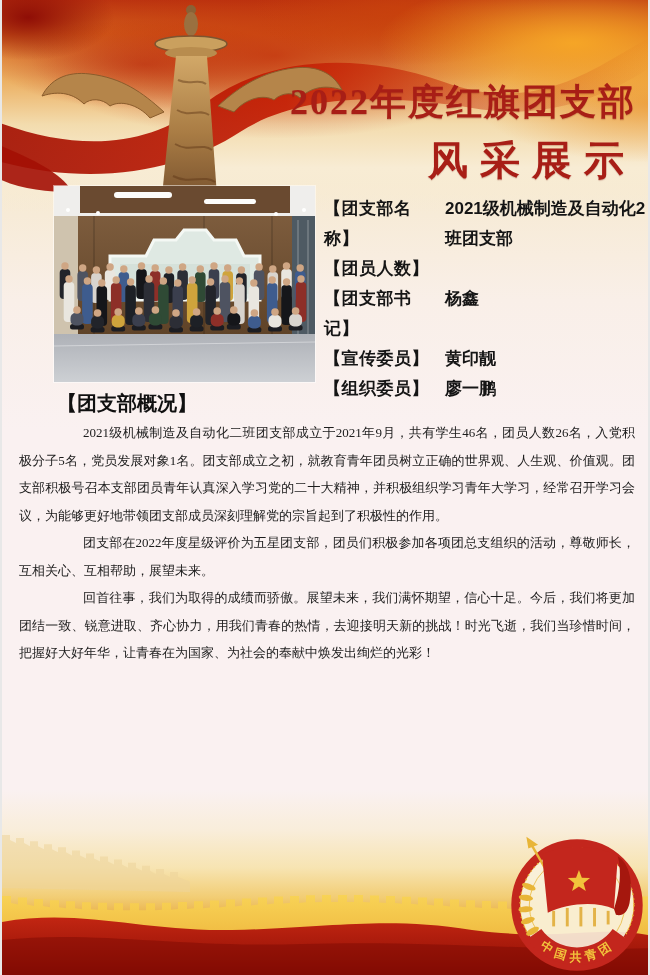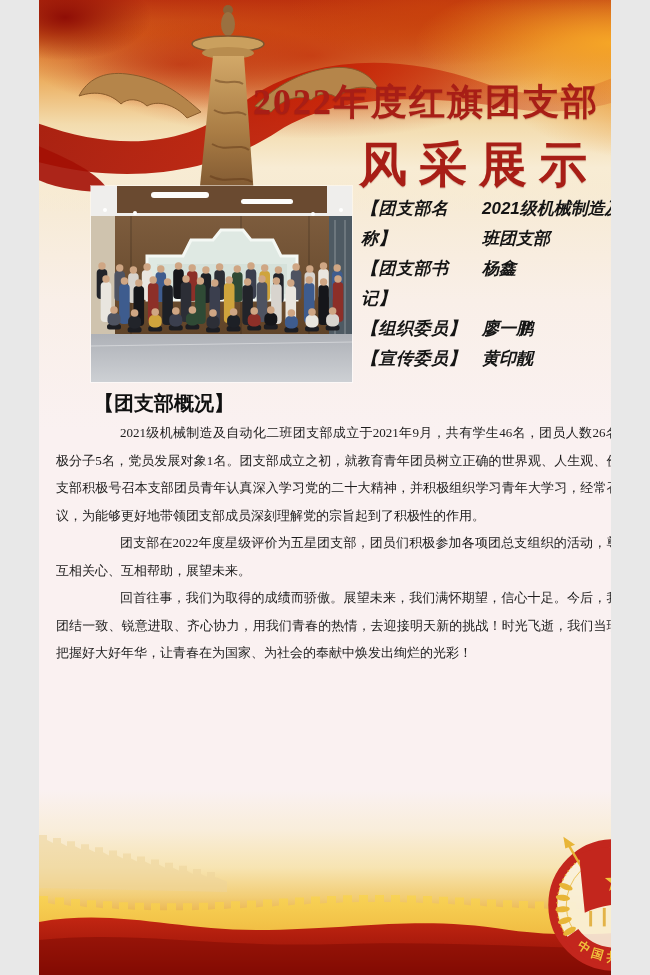--- a/index.html
+++ b/index.html
@@ -1,18 +1,18 @@
 <!DOCTYPE html>
 <html><head>
 <meta charset="utf-8">
 <title></title>
 <style>
   html,body{margin:0;padding:0;background:#e8e8e8;}
   .page{
-    position:relative;width:572px;height:975px;overflow:hidden;margin:0 auto;
+    position:relative;width:646px;height:975px;overflow:hidden;margin:0 auto;
     background:linear-gradient(180deg,#f6e9cf 170px,#f9efe8 300px,#faf1f1 430px,#faf1f1 100%);
     font-family:"Liberation Serif",serif;
   }
   
   .header{
     position:absolute;left:0;top:0;width:650px;height:215px;
     background:
       radial-gradient(120px 60px at 4% 8%,rgba(140,10,5,.95),rgba(140,10,5,0) 72%),
       radial-gradient(280px 95px at 88% 20%,rgba(247,168,38,.95),rgba(247,168,38,0) 70%),
       radial-gradient(220px 75px at 62% 6%,rgba(200,65,12,.9),rgba(200,65,12,0) 70%),
@@ -21,28 +21,28 @@
       radial-gradient(200px 60px at 22% 30%,rgba(175,25,5,.6),rgba(175,25,5,0) 75%),
       linear-gradient(180deg,#bb3410 0%,#d7671e 16%,#ecb164 38%,#f3dcae 58%,#f8ecd4 78%,rgba(248,236,212,0) 100%);
   }
   .header-svg{position:absolute;left:0;top:0;pointer-events:none;}
   .title1,.title2{
     position:absolute;color:#a81e16;font-weight:bold;
     font-family:"Liberation Serif",serif;
     text-shadow:0 1px 1px rgba(120,20,10,.25);
   }
   .title1{top:78px;right:12px;font-size:36px;letter-spacing:2px;}
-  .title2{top:133px;right:12px;font-size:48px;letter-spacing:12px;}
+  .title2{top:133px;right:12px;font-size:40px;letter-spacing:12px;}
   
   .photo{position:absolute;left:52px;top:186px;width:261px;height:196px;box-shadow:0 0 0 1px rgba(255,255,255,.5);}
   .photo svg{display:block;}
   
   .info{position:absolute;left:322px;top:194px;width:325px;
     font-family:"Liberation Sans",sans-serif;font-size:17px;font-weight:bold;color:#151515;line-height:30px;}
-  .info .row{display:flex;font-style:italic;}
+  .info .row{display:flex;}
   .info .lab{width:121px;flex:none;letter-spacing:.5px;}
   .info .val{width:204px;}
   
   .content{position:absolute;left:0;top:389px;width:650px;padding:0 17px;box-sizing:border-box;color:#1c1c1c;}
   .sec{font-size:20px;line-height:29px;margin:0 0 1px 38px;font-weight:bold;color:#101010;}
   .content p{font-size:13px;line-height:27.5px;margin:0;text-align:justify;text-indent:64px;}
   
   .footer{position:absolute;left:0;bottom:0;width:650px;height:185px;
     background:linear-gradient(180deg,rgba(250,241,241,0) 0%,rgba(248,234,199,.55) 22%,#f7e4b2 42%,#f2cd74 58%,#e7ab40 70%,#d05b16 84%,#ab170a 100%);}
   .footer-svg{position:absolute;left:0;bottom:0;pointer-events:none;}
@@ -236,32 +236,33 @@
         </g>
     </svg>
   </div>
 
   <div class="info">
     <div class="row">
       <span class="lab">【团支部名称】</span>
       <span class="val">2021级机械制造及自动化2班团支部</span>
     </div>
     <div class="row">
+      <span class="lab">【团员人数】</span>
     </div>
     <div class="row">
       <span class="lab">【团支部书记】</span>
       <span class="val">杨鑫</span>
     </div>
     <div class="row">
+      <span class="lab">【宣传委员】</span>
+      <span class="val">黄印靓</span>
+    </div>
+    <div class="row">
       <span class="lab">【组织委员】</span>
       <span class="val">廖一鹏</span>
-    </div>
-    <div class="row">
-      <span class="lab">【宣传委员】</span>
-      <span class="val">黄印靓</span>
     </div>
   </div>
 
   <div class="content">
     <div class="sec">【团支部概况】</div>
     <p>2021级机械制造及自动化二班团支部成立于2021年9月，共有学生46名，团员人数26名，入党积极分子5名，党员发展对象1名。团支部成立之初，就教育青年团员树立正确的世界观、人生观、价值观。团支部积极号召本支部团员青年认真深入学习党的二十大精神，并积极组织学习青年大学习，经常召开学习会议，为能够更好地带领团支部成员深刻理解党的宗旨起到了积极性的作用。</p>
     <p>团支部在2022年度星级评价为五星团支部，团员们积极参加各项团总支组织的活动，尊敬师长，互相关心、互相帮助，展望未来。</p>
     <p>回首往事，我们为取得的成绩而骄傲。展望未来，我们满怀期望，信心十足。今后，我们将更加团结一致、锐意进取、齐心协力，用我们青春的热情，去迎接明天新的挑战！时光飞逝，我们当珍惜时间，把握好大好年华，让青春在为国家、为社会的奉献中焕发出绚烂的光彩！</p>
   </div>
 

